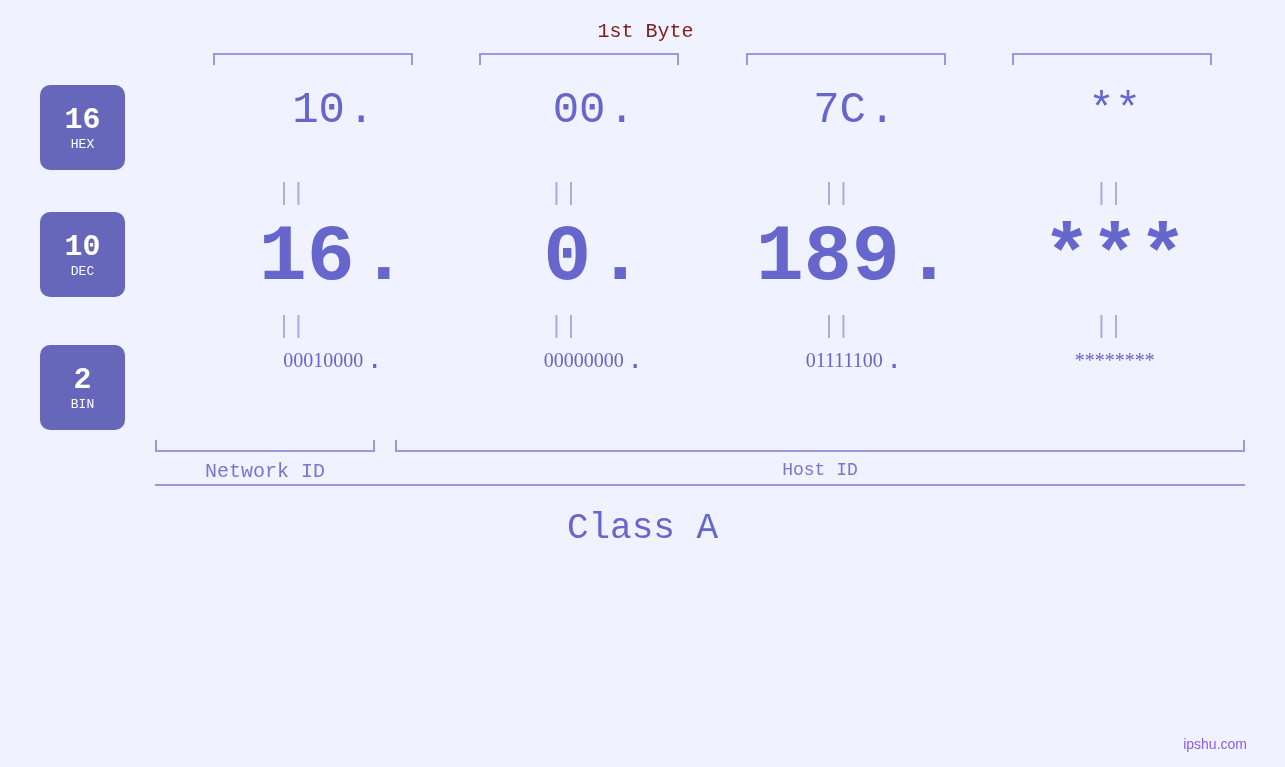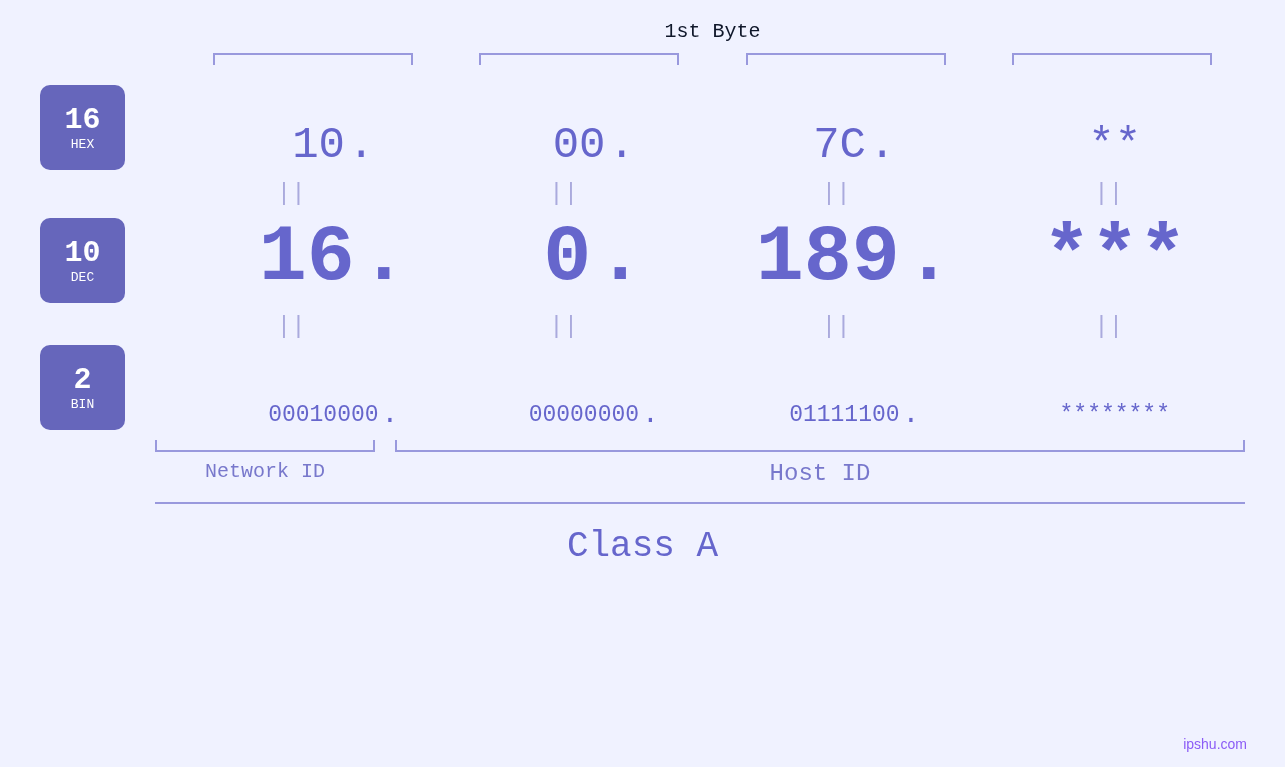--- a/index.html
+++ b/index.html
@@ -36,23 +36,23 @@
       flex-shrink: 0;
     }
 
     .byte-headers-inner {
       display: flex;
       flex: 1;
       justify-content: space-around;
     }
 
     .byte-header {
-      color: #0f172a;
+      color: #7f1d1d;
       font-size: 20px;
-      text-align: center;
+      text-align: left;
       width: 230px;
       font-family: 'Courier New', Courier, monospace;
       font-weight: normal;
     }
 
     
     .bracket-row {
       display: flex;
       width: 100%;
       justify-content: flex-end;
@@ -75,21 +75,21 @@
       height: 12px;
       border-top: 2px solid #9999dd;
       border-left: 2px solid #9999dd;
       border-right: 2px solid #9999dd;
       border-bottom: none;
     }
 
     .row-group {
       display: flex;
       width: 100%;
-      align-items: flex-end;
+      align-items: flex-start;
       margin-bottom: 5px;
       gap: 48px;
     }
 
     
     .badge {
       width: 85px;
       height: 85px;
       background: #6666bb;
       border-radius: 10px;
@@ -136,21 +136,22 @@
     .value-text.hex-size {
       font-size: 44px;
     }
 
     .value-text.dec-size {
       font-size: 80px;
       font-weight: bold;
     }
 
     .value-text.bin-size {
-      font-size: 23px;
+      font-size: 20px;
+      font-family: Liberation Serif, serif;
     }
 
     .dot {
       color: #6666cc;
       font-size: 80px;
       font-weight: bold;
       line-height: 0.8;
       margin-left: 5px;
     }
 
@@ -221,40 +222,40 @@
       border-left: 2px solid #9999dd;
       border-right: 2px solid #9999dd;
       border-top: none;
       margin-left: 20px;
     }
 
     
     .id-labels-row {
       display: flex;
       width: 100%;
-      margin-bottom: 15px;
+      margin-bottom: 1px;
     }
 
     .id-label-spacer {
       width: 115px;
     }
 
     .network-id-label {
       width: 220px;
       text-align: center;
       color: #7878cc;
       font-size: 20px;
     }
 
     .host-id-label {
       flex: 1;
       margin-left: 20px;
       text-align: center;
       color: #7878cc;
-      font-size: 24px;
+      font-size: 18px;
     }
 
     
     .full-bracket-row {
       width: 100%;
       display: flex;
       margin-bottom: 10px;
     }
 
     .full-bracket-spacer {

